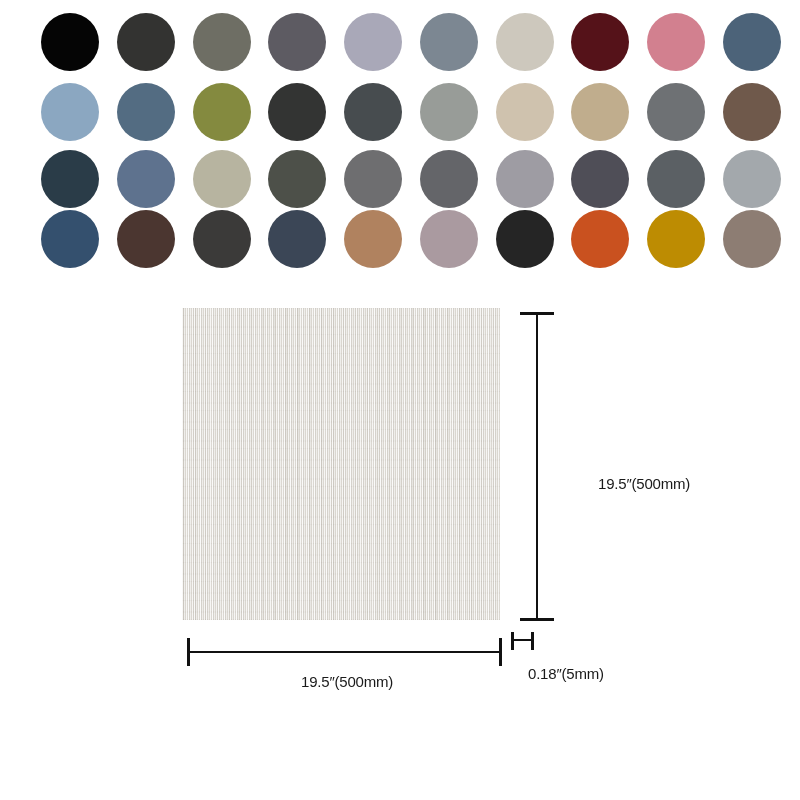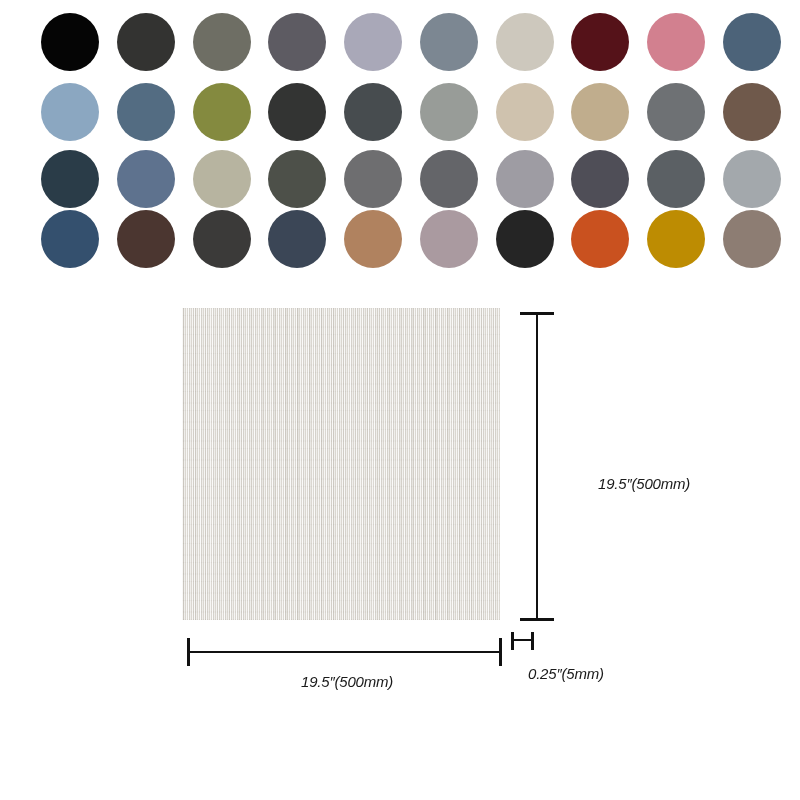--- a/index.html
+++ b/index.html
@@ -52,21 +52,20 @@
   .swatch.c8 { left: 647px; }
   .swatch.c9 { left: 723px; }
 
   
   #tile-diagram {
     position: absolute;
     left: 0;
     top: 280px;
     width: 800px;
     height: 420px;
-    font-style: italic;
   }
 
   #tile-swatch {
     position: absolute;
     left: 182px;
     top: 28px;
     width: 318px;
     height: 312px;
     background-color: #dcd9d3;
     background-image:
@@ -277,15 +276,15 @@
   <div id="dim-vertical-label">19.5″(500mm)</div>
 
   <div id="dim-horizontal-cap-left"></div>
   <div id="dim-horizontal-line"></div>
   <div id="dim-horizontal-cap-right"></div>
   <div id="dim-horizontal-label">19.5″(500mm)</div>
 
   <div id="dim-thickness-cap-left"></div>
   <div id="dim-thickness-line"></div>
   <div id="dim-thickness-cap-right"></div>
-  <div id="dim-thickness-label">0.25″(5mm)</div>
+  <div id="dim-thickness-label">0.18″(5mm)</div>
 
 </div>
 
 </body></html>

